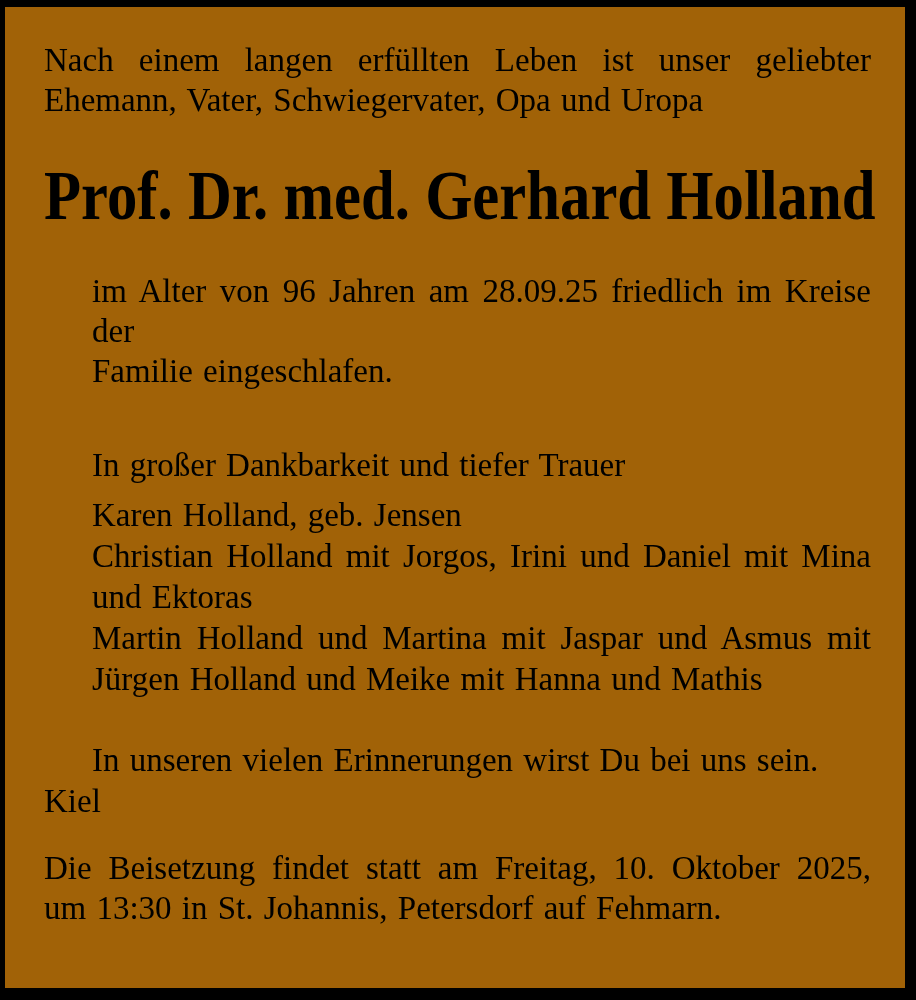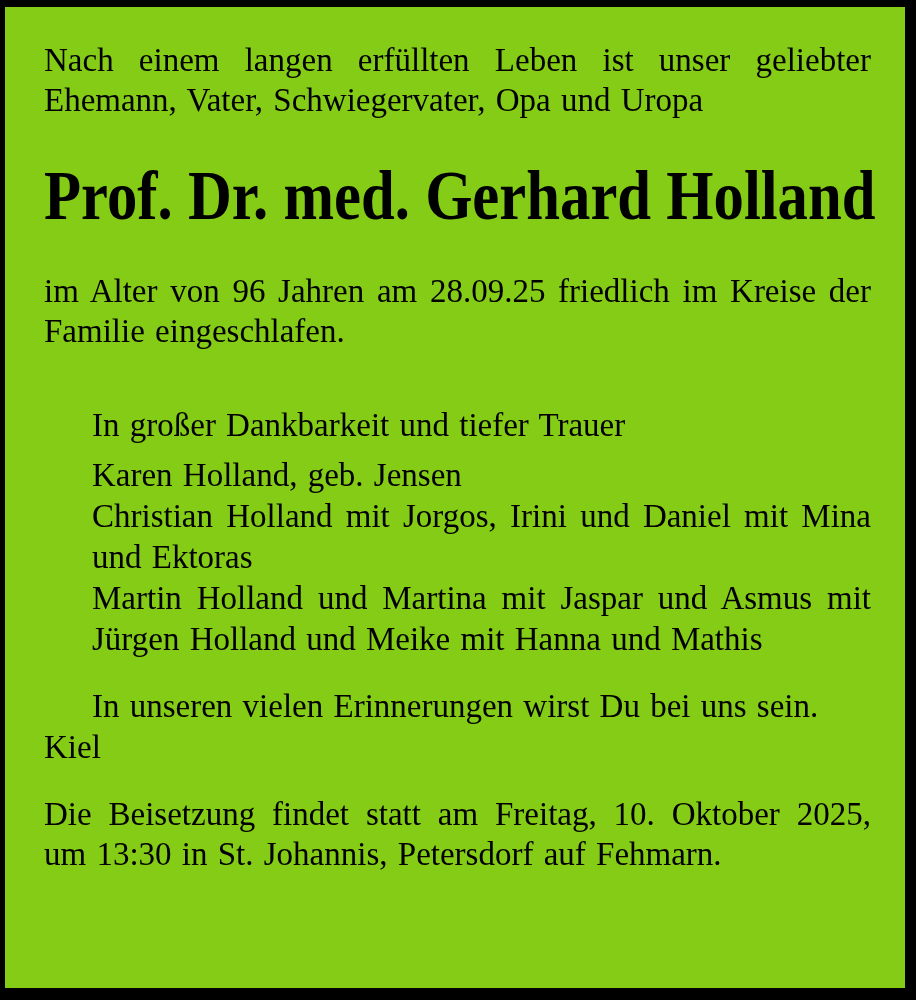--- a/index.html
+++ b/index.html
@@ -15,21 +15,21 @@
     background: #000000;
     overflow: hidden;
   }
   .card {
     position: absolute;
     left: 5px;
     top: 7px;
     width: 900px;
     height: 981px;
     box-sizing: border-box;
-    background: #84cc16;
+    background: #a16207;
     color: #000000;
     padding: 33px 34px 0 39px;
     font-family: "Liberation Serif", "DejaVu Serif", serif;
   }
   .line {
     font-size: 33px;
     line-height: 40px;
     word-spacing: 2px;
     white-space: normal;
   }
@@ -47,25 +47,25 @@
     font-weight: 700;
     white-space: nowrap;
     letter-spacing: 0;
   }
   .headline .condense {
     display: inline-block;
     transform: scaleX(0.88);
     transform-origin: 0 60%;
   }
 
-  .death   { margin-top: 41px; }
+  .death   { margin-top: 41px; margin-left: 48px; }
   .mourning-intro { margin-top: 54px; }
   .names   { margin-top: 10px; }
   .names .line { line-height: 41px; }
-  .memory  { margin-top: 26px; }
+  .memory  { margin-top: 40px; }
   .city    { margin-top: 1px; }
   .funeral { margin-top: 27px; }
 </style>
 </head>
 <body>
 
 <div class="frame">
   <div class="card">
 
     <div class="intro">

